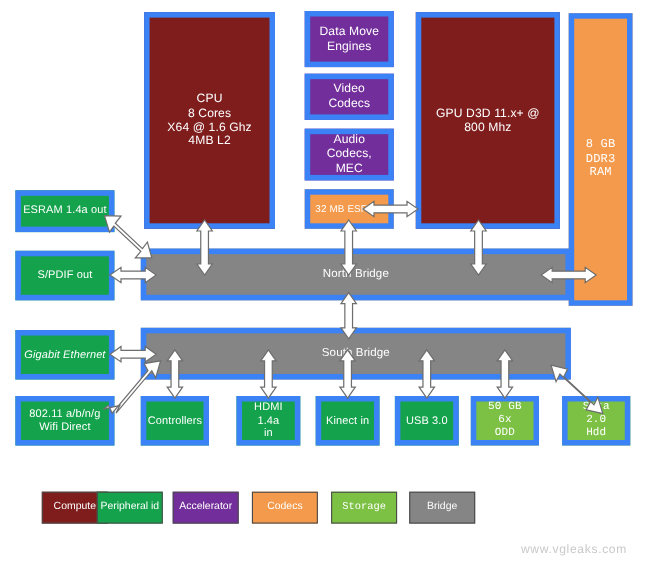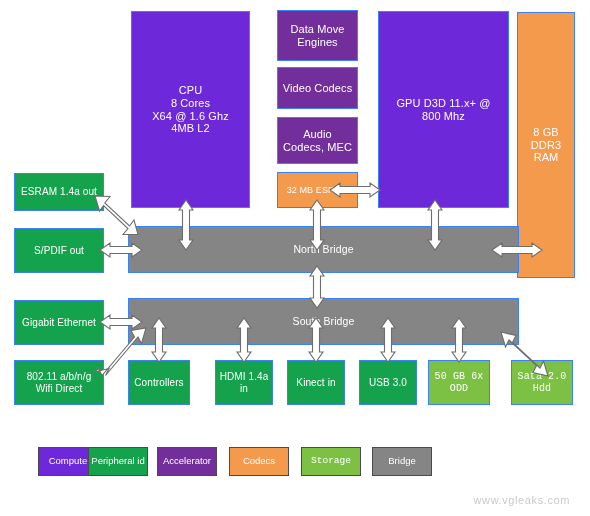--- a/index.html
+++ b/index.html
@@ -13,41 +13,41 @@
   #diagram {
     position: relative;
     width: 590px;
     height: 516px;
     background: #ffffff;
     overflow: hidden;
   }
   .box {
     position: absolute;
     box-sizing: border-box;
-    border: 1px solid #3b82f6;
+    border: 5px solid #3b82f6;
     color: #ffffff;
     display: flex;
     align-items: center;
     justify-content: center;
     text-align: center;
     line-height: 1.18;
     letter-spacing: 0.1px;
     z-index: 2;
   }
   .box span { display: block; width: 100%; padding: 0 2px; }
-  .c-compute    { background: #6d28d9; }
+  .c-compute    { background: #7f1d1d; }
   .c-peripheral { background: #14a34c; }
   .c-accel      { background: #722e9a; }
   .c-memory     { background: #f49a4c; }
   .c-storage    { background: #7cc144; font-family: Liberation Mono, monospace; }
   .c-bridge     { background: #858585; }
 
   .lbl-cpu    { font-size: 11px; }
   .lbl-gpu    { font-size: 11px; }
-  .lbl-ram    { font-size: 11px; }
+  .lbl-ram    { font-size: 11px; font-family: Liberation Mono, monospace; }
   .lbl-accel  { font-size: 11px; }
   .lbl-esram  { font-size: 9px; }
   .lbl-bridge { font-size: 10.5px; }
   .lbl-periph { font-size: 10px; }
   .lbl-legend { font-size: 9.5px; }
 
   .bridge-label {
     align-items: center;
     justify-content: center;
   }
@@ -131,21 +131,21 @@
   </div>
 
   <div class="box c-peripheral lbl-periph" style="left:14px; top:173px; width:90px; height:38px;">
     <span>ESRAM 1.4a out</span>
   </div>
 
   <div class="box c-peripheral lbl-periph" style="left:14px; top:228px; width:90px; height:45px;">
     <span>S/PDIF out</span>
   </div>
 
-  <div class="box c-peripheral lbl-periph" style="left:14px; top:300px; width:90px; height:45px;">
+  <div class="box c-peripheral lbl-periph" style="left:14px; top:300px; width:90px; height:45px;font-style:italic;">
     <span style="white-space:nowrap; overflow:hidden;">Gigabit Ethernet</span>
   </div>
 
   <div class="box c-peripheral lbl-periph" style="left:14px; top:360px; width:90px; height:45px;">
     <span>802.11 a/b/n/g<br>Wifi Direct</span>
   </div>
 
   <div class="box c-peripheral lbl-periph" style="left:128px; top:360px; width:62px; height:45px;">
     <span>Controllers</span>
   </div>

